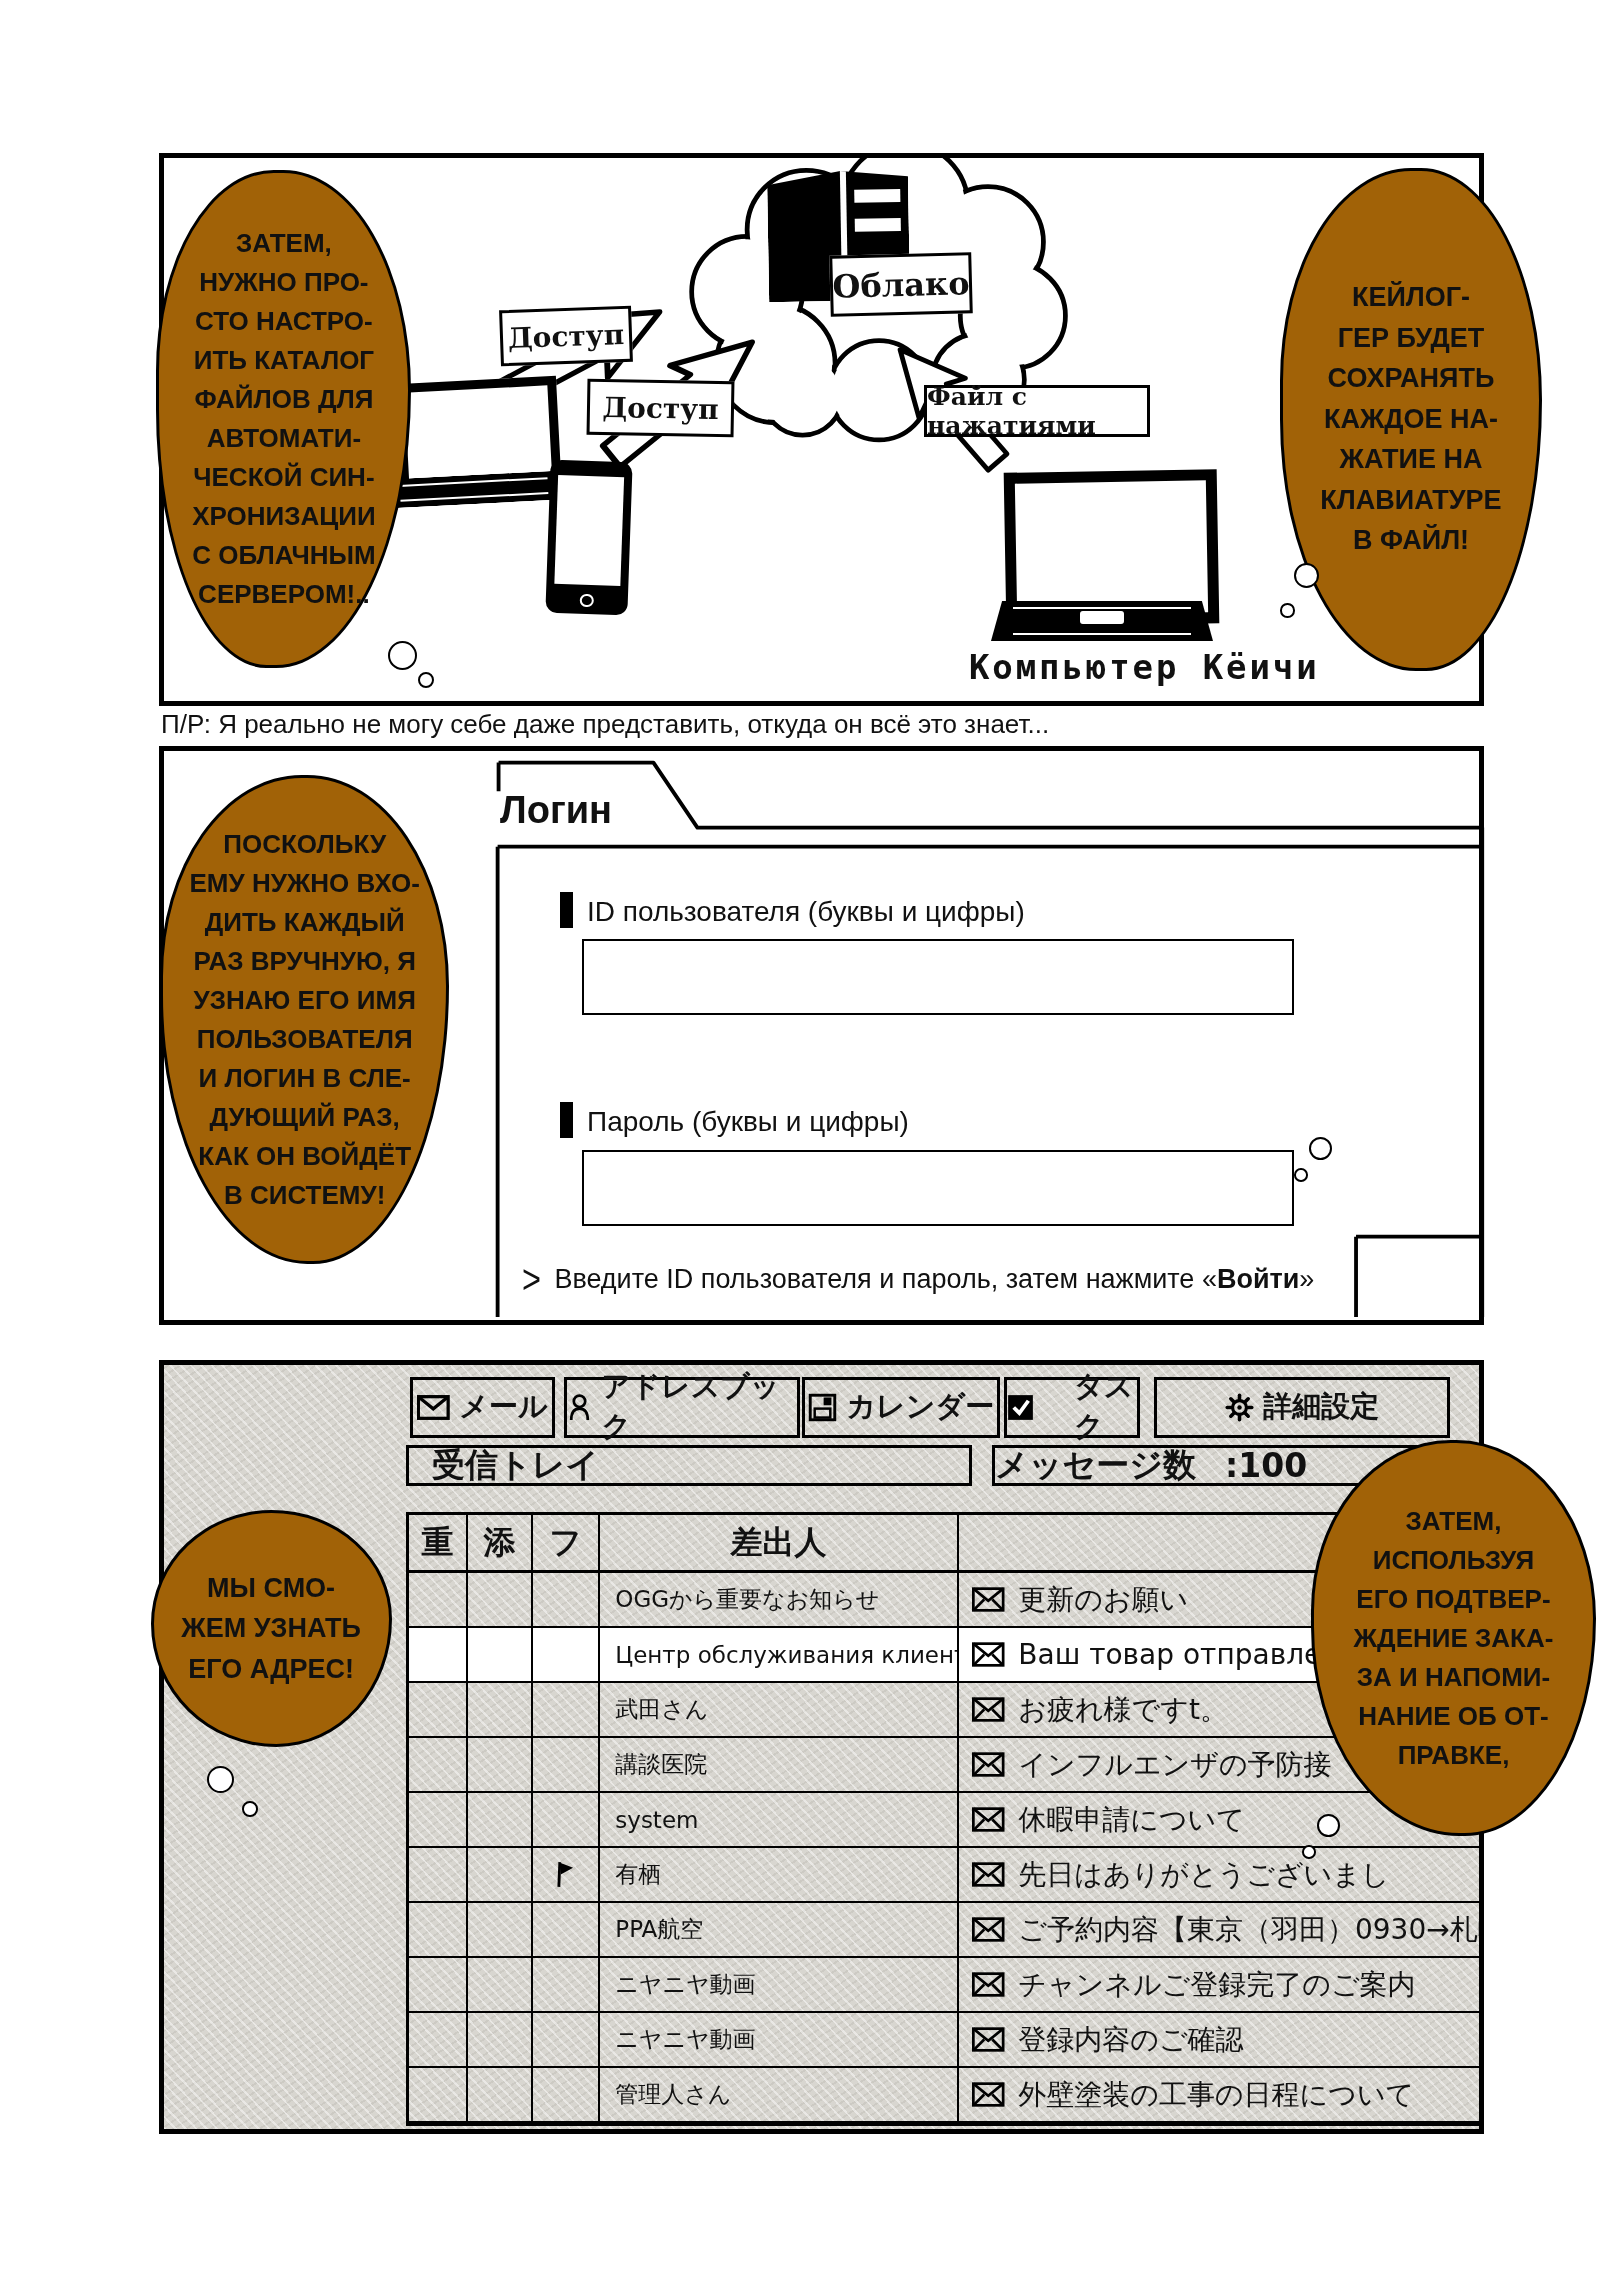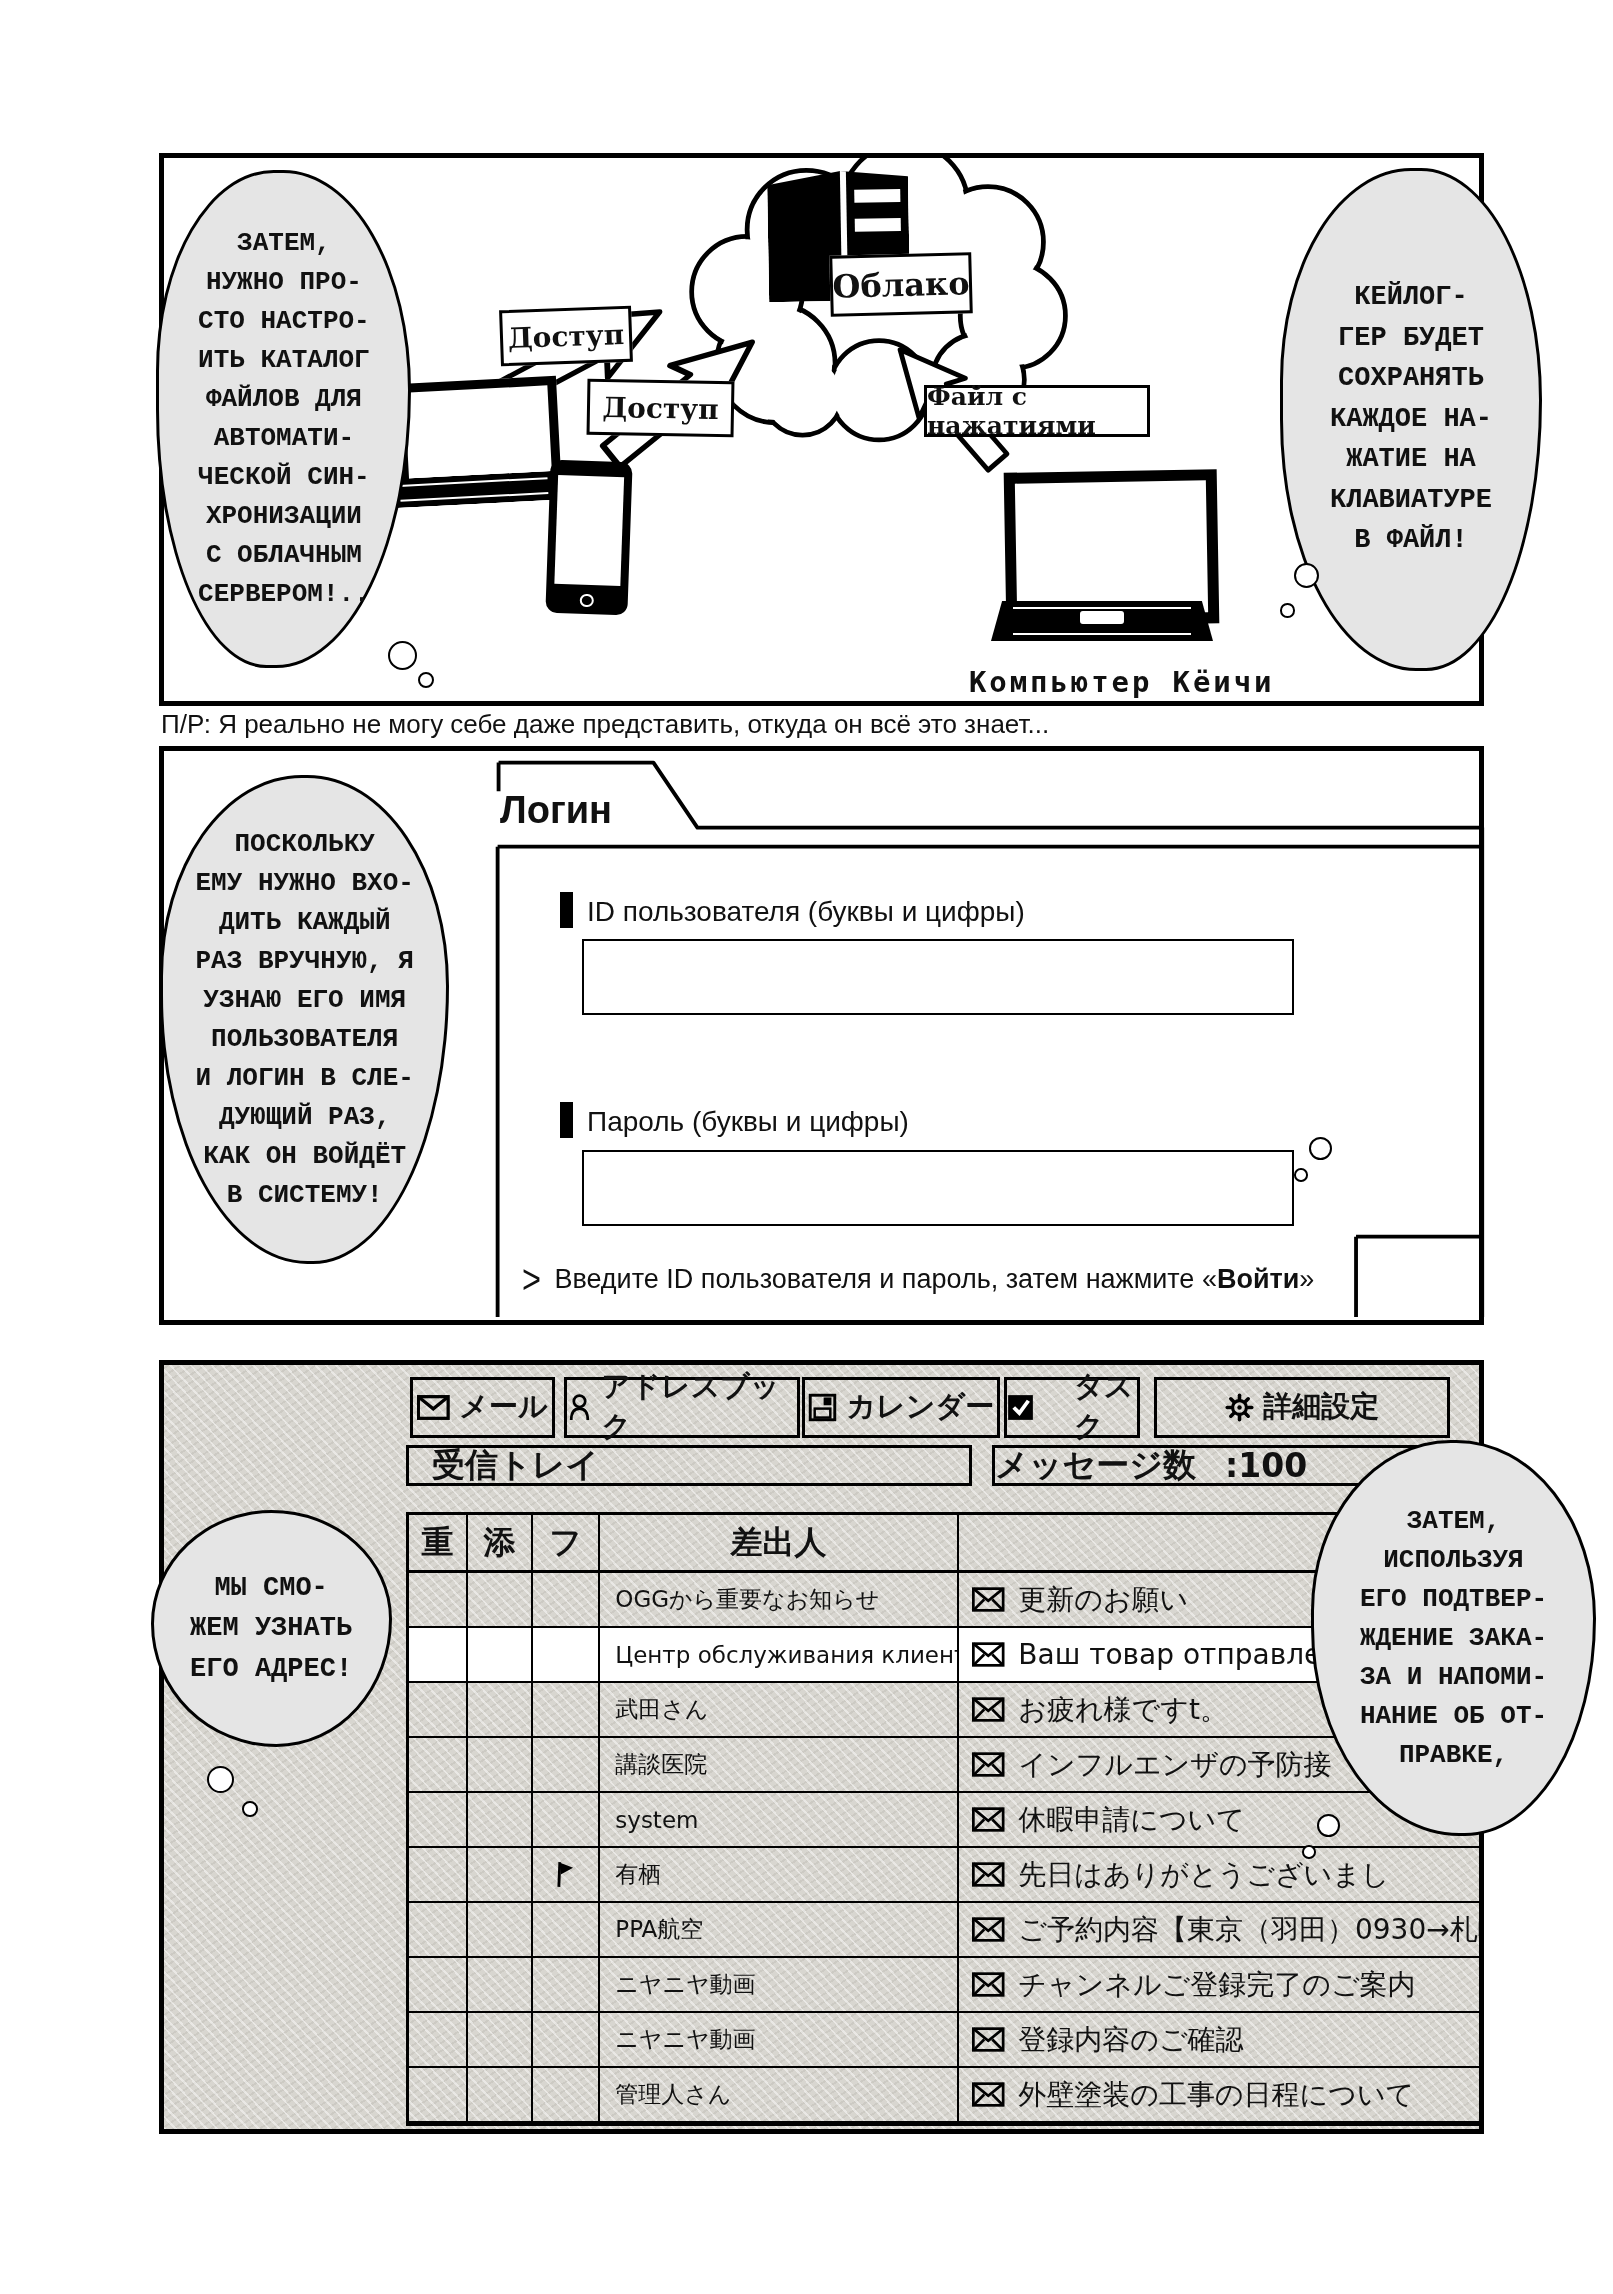--- a/index.html
+++ b/index.html
@@ -1,45 +1,45 @@
 <!DOCTYPE html>
 <html><head>
 <meta charset="utf-8">
 <style>
   html,body{margin:0;padding:0;background:#fff;}
   .page{position:relative;width:1614px;height:2294px;background:#fff;overflow:hidden;
         font-family:"DejaVu Sans",sans-serif;color:#111;}
   .abs{position:absolute;}
   .panel{position:absolute;background:#fff;border:5.7px solid #000;box-sizing:border-box;}
   
-  .bubble{position:absolute;background:#e5e5e5;border:3.8px solid #000;
+  .bubble{position:absolute;background:#a16207;border:3.8px solid #000;
           display:flex;align-items:center;justify-content:center;text-align:center;
           font-weight:bold;font-size:26px;line-height:1.5;white-space:pre-line;
-          font-family:Liberation Mono, monospace;z-index:30;}
+          font-family:Liberation Sans, sans-serif;z-index:30;}
   .dot{position:absolute;background:#fff;border:2.9px solid #000;border-radius:50%;z-index:31;}
   
   .label-box{position:absolute;background:#fff;border:3.8px solid #000;z-index:12;
              display:flex;align-items:center;justify-content:center;
              font-family:"DejaVu Serif",serif;font-weight:600;}
   .server{position:absolute;background:#000;z-index:11;
           clip-path:polygon(0 10%,52% 0,100% 5%,100% 100%,0 100%);}
   .server .seam{position:absolute;left:52%;top:0;bottom:0;width:5.7px;background:#fff;}
   .server .slot{position:absolute;left:62%;width:32%;height:13.4px;background:#fff;}
   .lap-screen{position:absolute;border:9.6px solid #000;background:#fff;z-index:11;}
   .lap-base{position:absolute;background:#000;z-index:11;
             clip-path:polygon(5% 0,95% 0,100% 100%,0 100%);}
   .lap-base .keys{position:absolute;left:10%;right:10%;top:5.7px;bottom:5.7px;
                   border-top:2.9px solid #fff;border-bottom:2.9px solid #fff;}
   .lap-base .pad{position:absolute;left:40%;width:20%;top:9.6px;height:13.4px;background:#fff;border-radius:2.9px;}
   .phone{position:absolute;background:#000;border-radius:11.5px;z-index:11;}
   .phone .scr{position:absolute;left:7.6px;right:7.6px;top:15.3px;bottom:29px;background:#fff;}
   .phone .home{position:absolute;left:50%;bottom:6.7px;width:13.4px;height:13.4px;margin-left:-6.7px;
                border:2.9px solid #fff;border-radius:50%;box-sizing:border-box;}
   .caption-mono{position:absolute;font-family:"DejaVu Sans Mono",monospace;font-weight:bold;
-                font-size:29px;letter-spacing:2.9px;z-index:12;margin-top:18px;}
+                font-size:34px;letter-spacing:2.9px;z-index:12;}
   
   .login-title{position:absolute;font-family:"Liberation Sans",sans-serif;font-weight:bold;
                font-size:38px;z-index:5;}
   .fmark{position:absolute;width:13.4px;height:36px;background:#000;z-index:5;}
   .flabel{position:absolute;font-family:"Liberation Sans",sans-serif;font-size:28px;z-index:5;}
   .finput{position:absolute;width:712px;height:76px;background:#fff;border:2.9px solid #000;
           box-sizing:border-box;z-index:5;font-size:29px;padding:0 13.4px;font-family:"Liberation Sans",sans-serif;}
   .instruction{position:absolute;display:flex;align-items:center;gap:13.4px;z-index:5;
                font-family:"Liberation Sans",sans-serif;font-size:27px;}
   .instruction .arr{font-size:32.5px;transform:scaleY(1.25);font-weight:400;}

